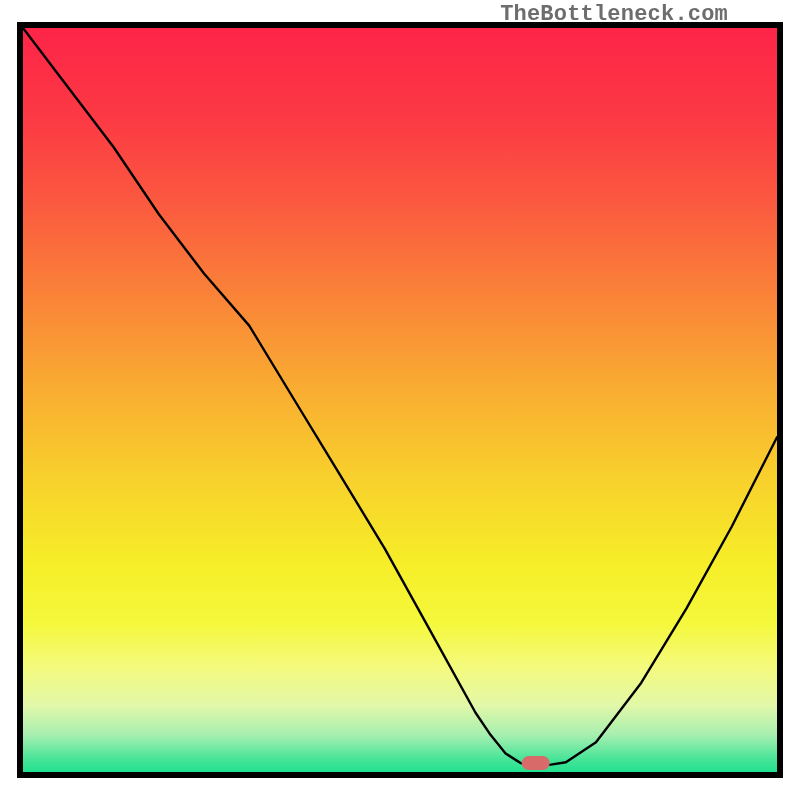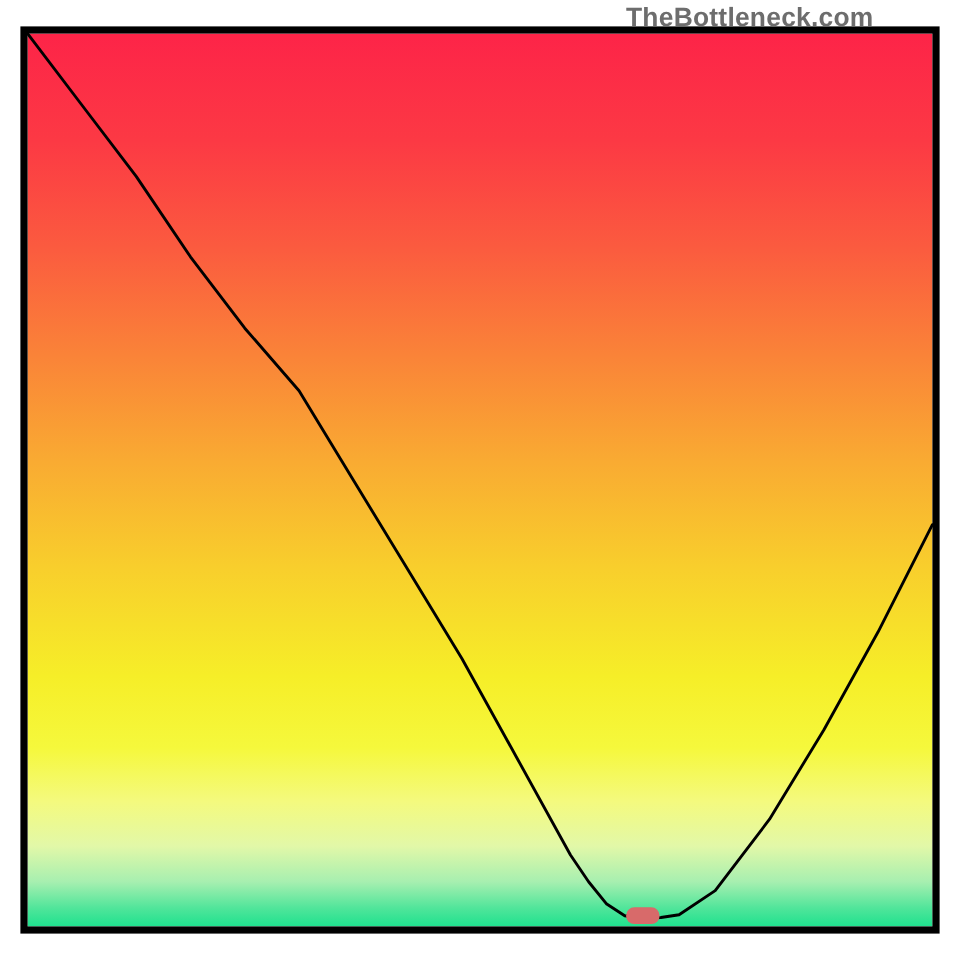--- a/index.html
+++ b/index.html
@@ -8,20 +8,21 @@
     background: #ffffff;
     width: 800px;
     height: 800px;
     overflow: hidden;
     font-family: Arial, Helvetica, sans-serif;
   }
   .chart-container {
     position: relative;
     width: 738px;
     height: 800px;
+    font-family: Liberation Mono, monospace;
   }
   .watermark {
     position: absolute;
     top: 2px;
     right: 10px;
     font-size: 22px;
     font-weight: 600;
     color: #6d6d6d;
     letter-spacing: 0.2px;
     z-index: 10;

